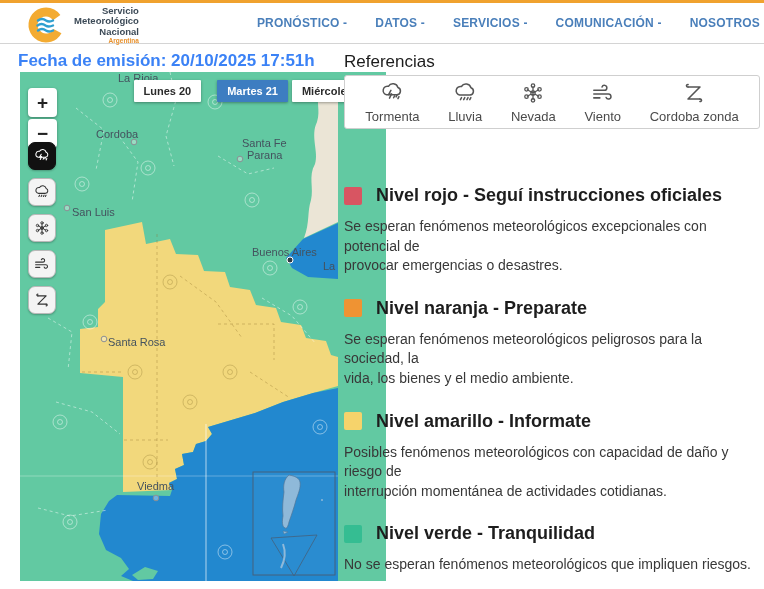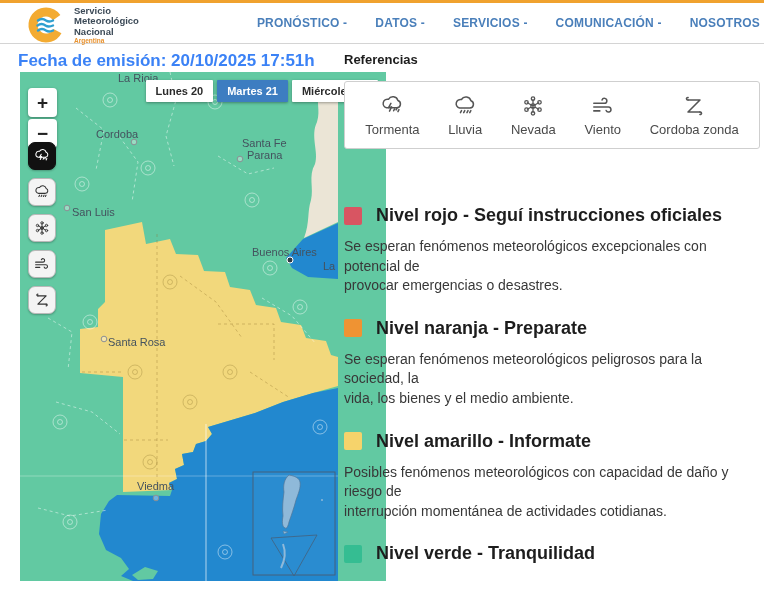--- a/index.html
+++ b/index.html
@@ -1,50 +1,50 @@
 <!DOCTYPE html>
 <html><head>
 <meta charset="utf-8">
 <style>
   * { margin:0; padding:0; box-sizing:border-box; }
   html,body { width:764px; height:589px; background:#fff; overflow:hidden;
               font-family:"Liberation Sans", sans-serif; }
 
   
   .site-header { position:relative; height:44px; background:#fff;
-    border-top:3px solid #f0a22f; border-bottom:1px solid #d4d4d4; }
+    border-top:3px solid #f0a22f; border-bottom:1px solid #d4d4d4;text-align:right; }
   .logo { position:absolute; left:26px; top:2px; display:flex; align-items:center; gap:6px; cursor:pointer; }
   .logo-text { line-height:1.08; font-size:9.5px; font-weight:bold; color:#3c4a57; }
   .logo-country { font-size:6.5px; font-weight:bold; color:#e8912d; }
   .main-nav { position:absolute; right:2px; top:0; height:100%; display:flex; align-items:center; gap:28px; padding-right:2px; }
   .main-nav a { font-size:12px; font-weight:bold; color:#4a7fba; text-decoration:none; white-space:nowrap; letter-spacing:.2px; cursor:pointer; }
 
   
   .emission { margin:7px 0 0 18px; font-size:17px; font-weight:bold; color:#3b82f6; }
 
   
   .map-wrap { position:absolute; left:20px; top:72px; width:366px; height:509px; background:#62c9a2; }
   .map-wrap svg.mapsvg { position:absolute; inset:0; display:block; }
   .map-tabs { position:absolute; top:8px; right:8px; display:flex; gap:4px; }
   .day-tab { border:0; background:#fff; color:#2b2b2b; font-family:inherit; font-size:11px; font-weight:bold;
     padding:5px 10px; border-radius:1px; box-shadow:0 1px 3px rgba(0,0,0,.35); cursor:pointer; white-space:nowrap; }
-  .day-tab.active { background:#3d7dc1; color:#fff; }
+  .day-tab.active { background:#3d7dc1; color:#fff;margin-left:12px; }
   .zoom-ctrl { position:absolute; left:8px; top:16px; display:flex; flex-direction:column; gap:2px; }
   .zoom-btn { width:29px; height:29px; border:0; border-radius:4px; background:#fff; color:#222;
     font-size:19px; font-weight:bold; line-height:1; box-shadow:0 1px 3px rgba(0,0,0,.35); cursor:pointer; }
   .layer-ctrl { position:absolute; left:8px; top:70px; display:flex; flex-direction:column; gap:8px; }
   .layer-btn { width:28px; height:28px; border:1px solid #b9b9b9; border-radius:7px; background:#f4f4f4; color:#333;
     display:flex; align-items:center; justify-content:center; cursor:pointer; box-shadow:0 1px 2px rgba(0,0,0,.25); }
   .layer-btn.active { background:#111; border-color:#111; color:#fff; }
   .layer-btn svg { width:18px; height:18px; }
 
   
   .right-panel { position:absolute; left:344px; top:48px; width:416px; }
-  .ref-title { font-size:13px; font-weight:bold; color:#1c1c1c; margin:4px 0 14px; }
-  .ref-box { border:1px solid #cfcfcf; border-radius:3px; height:68px;
+  .ref-title { font-size:17px; font-weight:normal; color:#1c1c1c; margin:4px 0 3px; }
+  .ref-box { border:1px solid #cfcfcf; border-radius:3px; height:54px;
     display:flex; align-items:center; justify-content:space-around; padding:0 6px; background:#fff; }
   .ref-item { display:flex; flex-direction:column; align-items:center; gap:3px; color:#555; }
   .ref-item svg { width:26px; height:26px; }
   .ref-label { font-size:13px; color:#4a4a4a; white-space:nowrap; }
   .levels { margin-top:56px; }
   .level-head { display:flex; align-items:center; gap:14px; margin-bottom:11px; }
   .level-square { width:18px; height:18px; border-radius:2px; flex:0 0 auto; }
   .level-title { font-size:18px; font-weight:bold; color:#1d1d1d; }
   .level-desc { font-size:14px; color:#383838; line-height:1.4; margin:0 0 22px; white-space:pre-line; }
 
@@ -328,15 +328,16 @@
         <span class="level-title">Nivel amarillo - Informate</span>
       </div>
       <p class="level-desc">Posibles fenómenos meteorológicos con capacidad de daño y riesgo de
 interrupción momentánea de actividades cotidianas.</p>
     </div>
     <div class="level">
       <div class="level-head">
         <span class="level-square" style="background-color: rgb(53, 189, 146);"></span>
         <span class="level-title">Nivel verde - Tranquilidad</span>
       </div>
+      <p class="level-desc">No se esperan fenómenos meteorológicos que impliquen riesgos.</p>
     </div>
   </div>
 </aside>
 
 </body></html>

